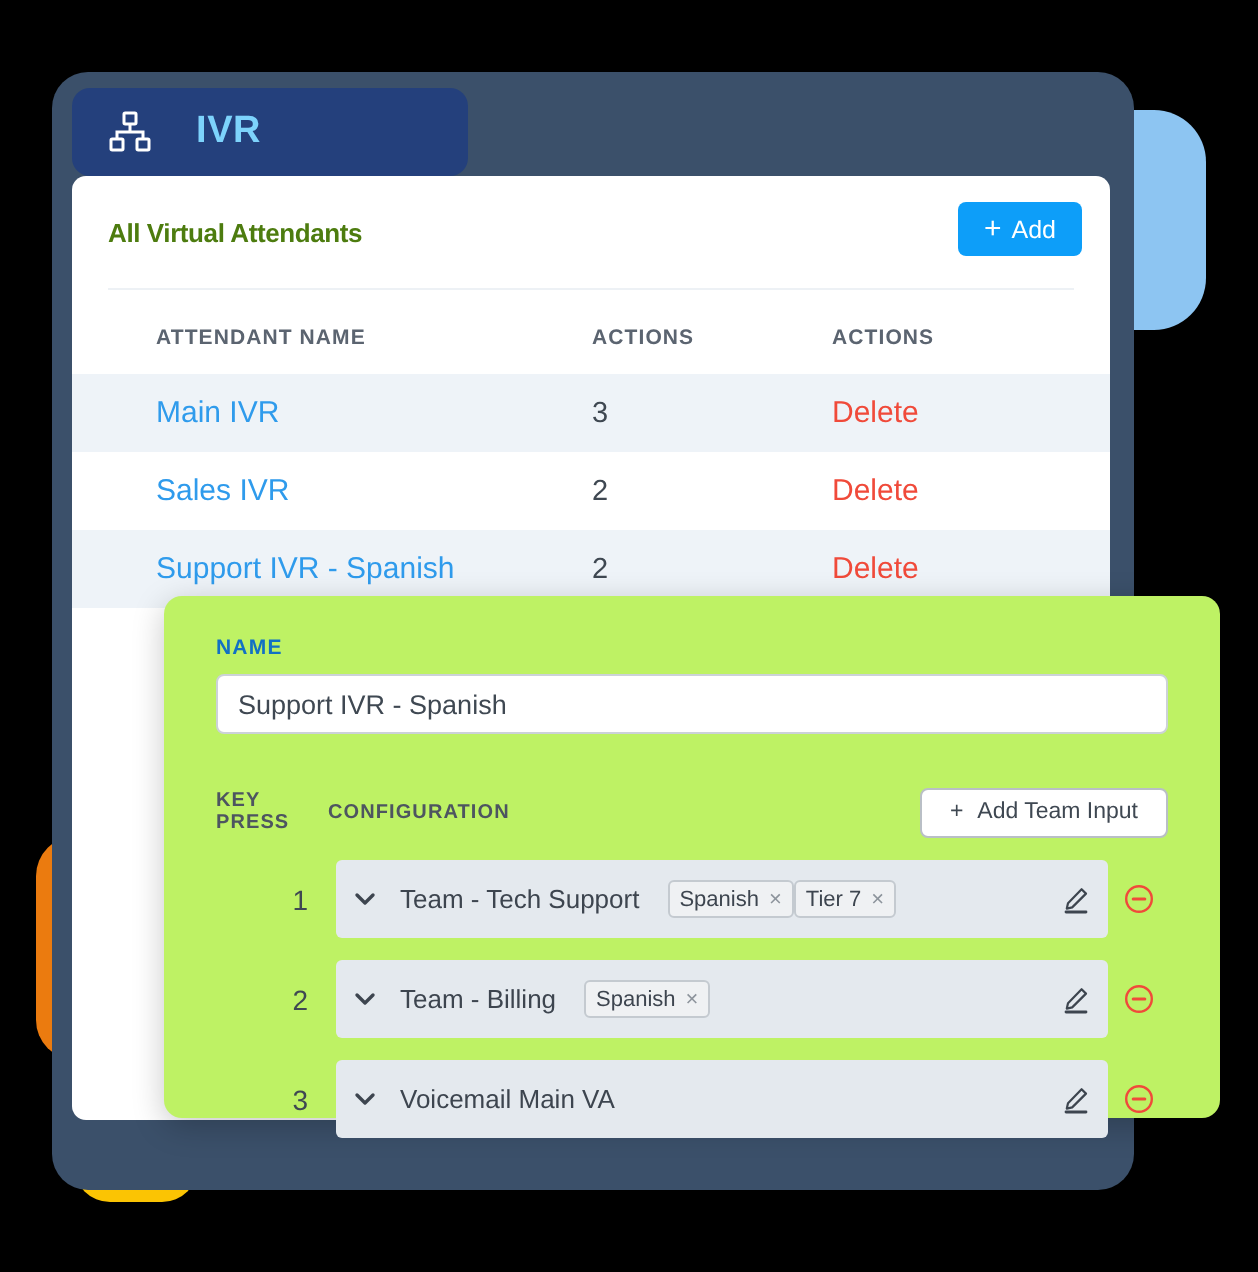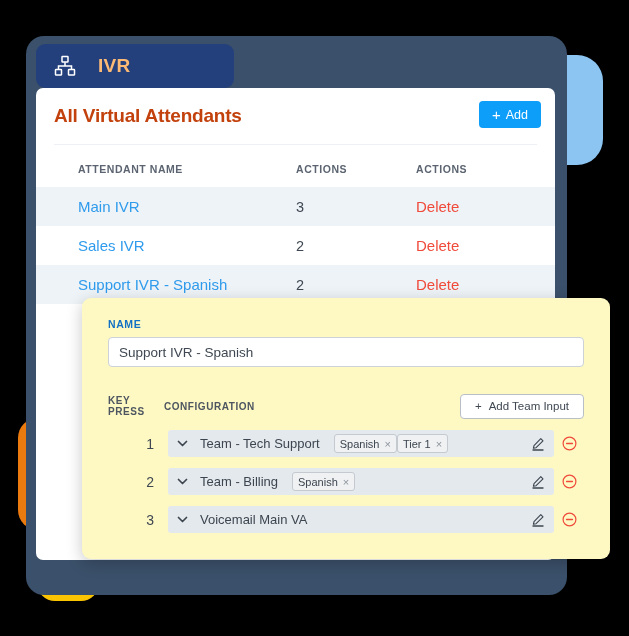--- a/index.html
+++ b/index.html
@@ -71,21 +71,21 @@
     padding-left: 18px;
     box-sizing: border-box;
   }
   .ivr-icon {
     width: 22px;
     height: 22px;
     flex: 0 0 auto;
     display: block;
   }
   .ivr-label {
-    color: #fdba74;
+    color: #7dd3fc;
     font-size: 19px;
     font-weight: bold;
     margin-left: 22px;
     letter-spacing: 0.3px;
   }
 
   
   .card {
     position: absolute;
     left: 36px;
@@ -98,23 +98,23 @@
   }
   .card-head {
     height: 56px;
     display: flex;
     align-items: center;
     padding: 0 16px 0 18px;
     box-sizing: border-box;
     position: relative;
   }
   .card-title {
-    font-size: 19px;
+    font-size: 13px;
     font-weight: bold;
-    color: #c2410c;
+    color: #4d7c0f;
     letter-spacing: -0.2px;
   }
   .add-btn {
     position: absolute;
     right: 14px;
     top: 13px;
     background: #0d9ef9;
     color: #ffffff;
     border: none;
     border-radius: 4px;
@@ -170,21 +170,21 @@
     font-size: 15px;
   }
 
   
   .modal {
     position: absolute;
     left: 82px;
     top: 298px;
     width: 528px;
     height: 261px;
-    background: #fef9c3;
+    background: #bef264;
     border-radius: 9px;
     box-shadow: 0 4px 16px rgba(0,0,0,0.22);
     box-sizing: border-box;
     padding: 20px 26px 0 26px;
   }
   .field-label {
     font-size: 10.5px;
     font-weight: bold;
     color: #1271c4;
     letter-spacing: 0.6px;
@@ -240,21 +240,21 @@
   }
   .key-num {
     width: 46px;
     text-align: right;
     padding-right: 14px;
     font-size: 14px;
     color: #3f4852;
   }
   .cfg-field {
     flex: 1 1 auto;
-    height: 27px;
+    height: 39px;
     background: #e4e9ee;
     border-radius: 3px;
     display: flex;
     align-items: center;
     padding: 0 6px 0 9px;
     box-sizing: border-box;
     cursor: pointer;
   }
   .chev {
     width: 11px;
@@ -394,21 +394,21 @@
             <path d="M1.5 3.5 L5.5 7.5 L9.5 3.5"></path>
           </svg>
       </span>
       <span class="cfg-text">Team - Tech Support</span>
       <span class="tags">
         <span class="tag">
           <span>Spanish</span>
           <span class="x">×</span>
         </span>
         <span class="tag">
-          <span>Tier 1</span>
+          <span>Tier 7</span>
           <span class="x">×</span>
         </span>
       </span>
       <span class="edit-btn">
         <svg width="14" height="14" viewBox="0 0 14 14" fill="none" stroke="#3d454f" stroke-width="1.1" stroke-linecap="round" stroke-linejoin="round">
           <path d="M9.8 1.6 L12 3.8 L5.1 10.7 L2.4 11.3 L3 8.6 Z"></path>
           <path d="M2 13 L12 13" stroke-width="1.4"></path>
         </svg>
       </span>
     </div>

